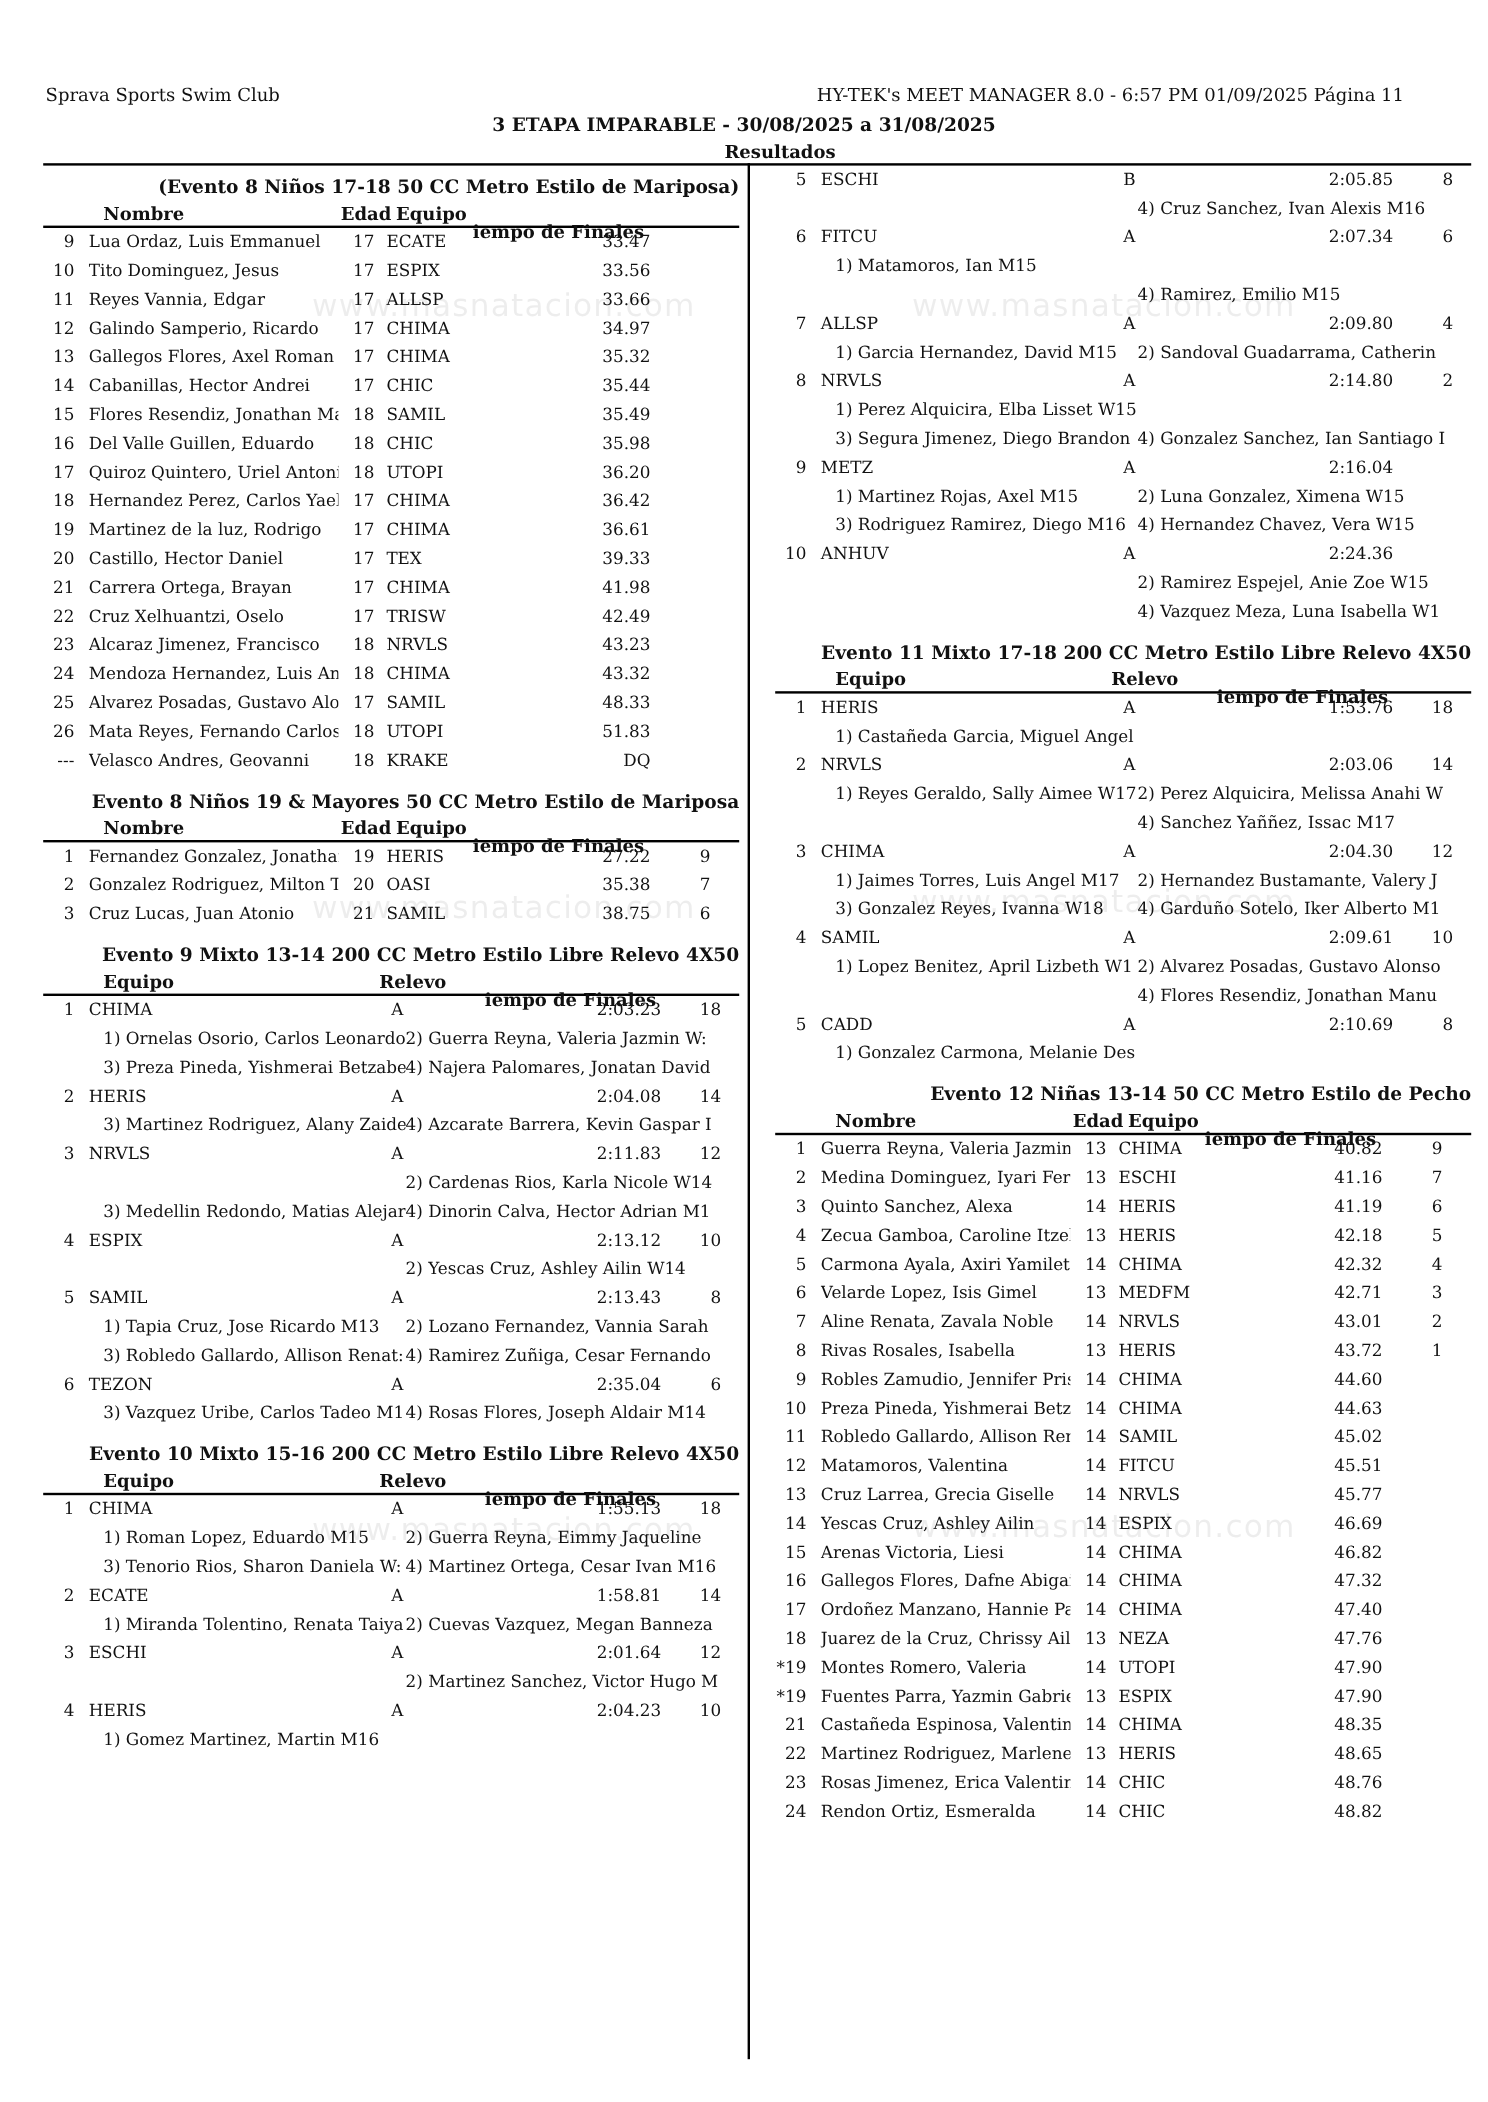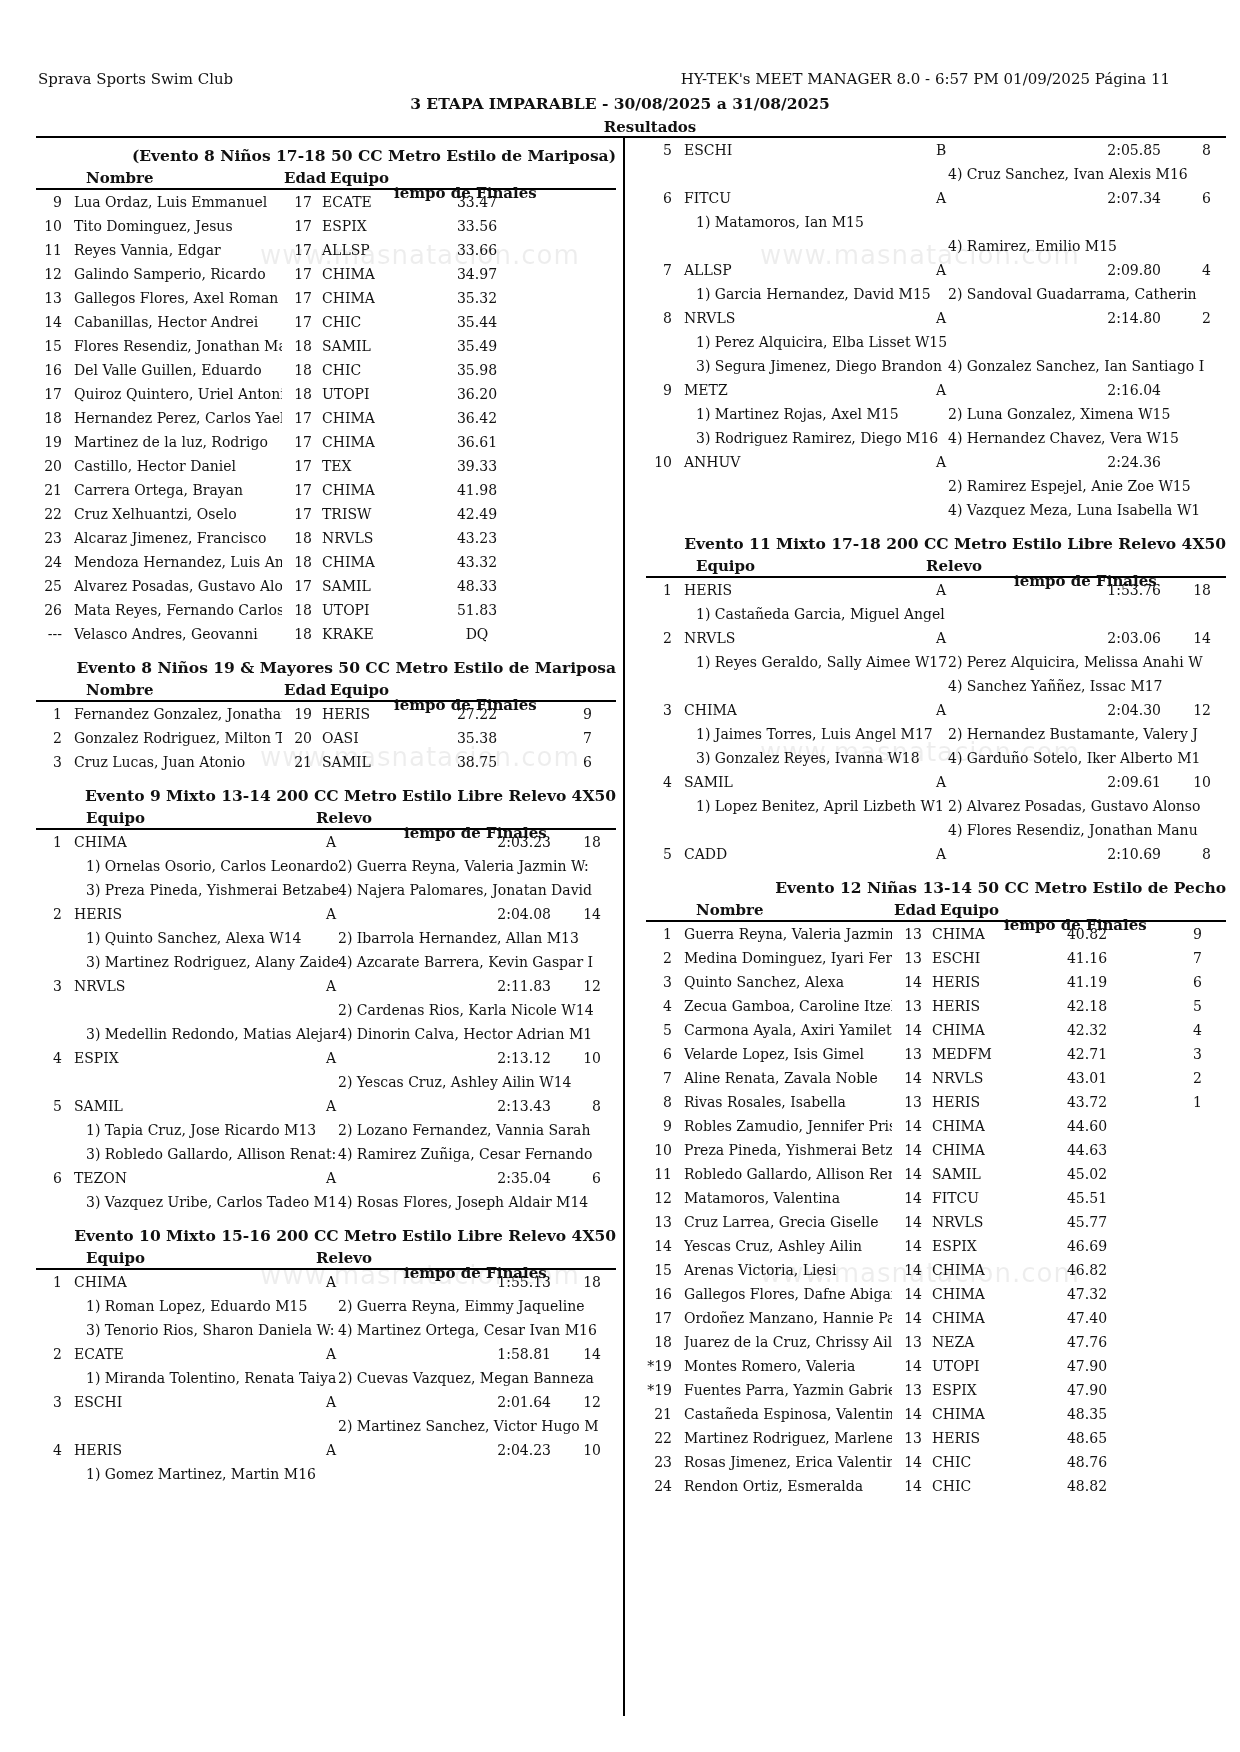--- a/index.html
+++ b/index.html
@@ -16,21 +16,21 @@
   .col { position:absolute; top:138px; width:580px; font-size:14px; }
   .col.left { left:36px; }
   .col.right { left:646px; }
   .evt-title { font-weight:bold; font-size:15.5px; height:24px; line-height:24px; margin-top:6px; white-space:nowrap;text-align:right; }
   .col-head { display:flex; font-weight:bold; font-size:15px; height:20px; line-height:20px; border-bottom:2px solid #000; white-space:nowrap; }
   .row { display:flex; height:24px; line-height:24px; white-space:nowrap; }
   .c-place { width:38px; text-align:right; padding-right:12px; box-sizing:border-box; }
   .c-name { width:208px; overflow:hidden; }
   .c-age { width:30px; text-align:right; padding-right:10px; }
   .c-team { width:90px; }
-  .c-time { width:130px; text-align:center; }
+  .c-time { width:130px; text-align:right; }
   .c-pts { width:50px; text-align:right; padding-right:4px; }
   .c-team-wide { width:252px; }
   .c-relay { width:100px; }
   .c-time-r { width:125px; text-align:right; }
   .c-pts-r { width:50px; text-align:right; }
   .swimmer-row { display:flex; height:24px; line-height:24px; white-space:nowrap; }
   .sw-pad { width:50px; }
   .sw1 { width:252px; overflow:hidden; }
   .sw2 { width:260px; overflow:hidden; }
   .hd-name { padding-left:50px; width:248px; box-sizing:border-box; }
@@ -278,25 +278,20 @@
       </div>
       <div class="row">
         <div class="c-place">2</div>
         <div class="c-team-wide">HERIS</div>
         <div class="c-relay">A</div>
         <div class="c-time-r">2:04.08</div>
         <div class="c-pts-r">14</div>
       </div>
       <div class="swimmer-row">
         <div class="sw-pad"></div>
-        <div class="sw1">1) Quinto Sanchez, Alexa W14</div>
-        <div class="sw2">2) Ibarrola Hernandez, Allan M13</div>
-      </div>
-      <div class="swimmer-row">
-        <div class="sw-pad"></div>
         <div class="sw1">3) Martinez Rodriguez, Alany Zaide</div>
         <div class="sw2">4) Azcarate Barrera, Kevin Gaspar I</div>
       </div>
       <div class="row">
         <div class="c-place">3</div>
         <div class="c-team-wide">NRVLS</div>
         <div class="c-relay">A</div>
         <div class="c-time-r">2:11.83</div>
         <div class="c-pts-r">12</div>
       </div>
@@ -574,20 +569,25 @@
         <div class="sw-pad"></div>
         <div class="sw1"></div>
         <div class="sw2">4) Flores Resendiz, Jonathan Manu</div>
       </div>
       <div class="row">
         <div class="c-place">5</div>
         <div class="c-team-wide">CADD</div>
         <div class="c-relay">A</div>
         <div class="c-time-r">2:10.69</div>
         <div class="c-pts-r">8</div>
+      </div>
+      <div class="swimmer-row">
+        <div class="sw-pad"></div>
+        <div class="sw1">1) Gonzalez Carmona, Melanie Des</div>
+        <div class="sw2"></div>
       </div>
       <div class="section-gap"></div>
       <div class="evt-title">Evento 12  Niñas 13-14 50 CC Metro Estilo de Pecho</div>
       <div class="col-head">
         <div class="hd-name">Nombre</div>
         <div class="hd-age">Edad</div>
         <div class="hd-team">Equipo</div>
         <div class="hd-time">iempo de Finales</div>
       </div>
       <div class="row">

